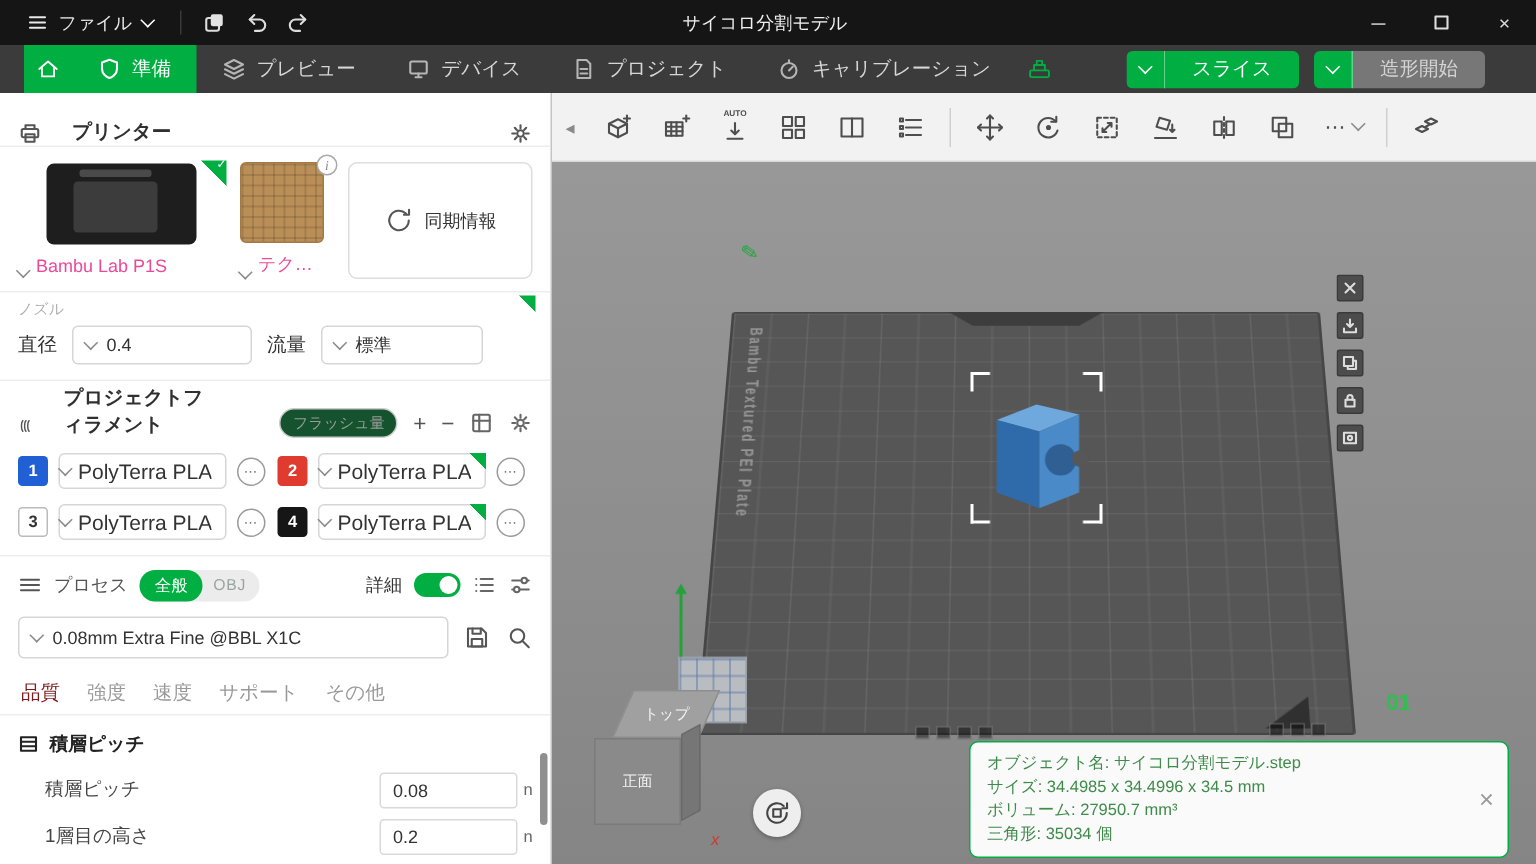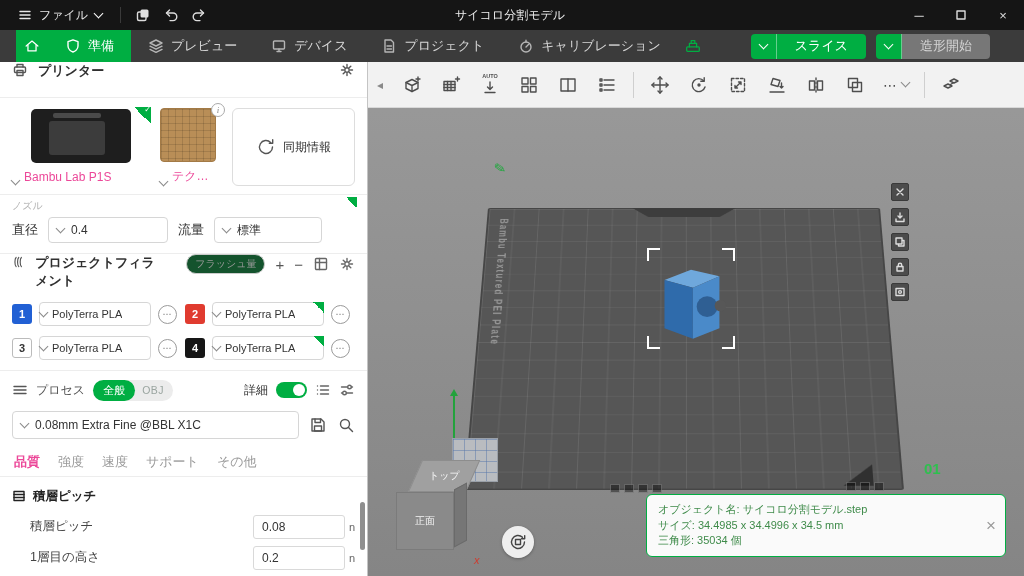--- a/index.html
+++ b/index.html
@@ -38,21 +38,21 @@
 .seg-chev{width:26px;display:flex;align-items:center;justify-content:center;background:#00AE42;border-right:1px solid rgba(255,255,255,.4)}
 .seg-label{padding:0 18px;display:flex;align-items:center;font-size:13px;background:#00AE42;color:#fff}
 .split-btn.print .seg-label{background:#777;color:#d4d4d4}
 .split-btn.print{margin-right:34px}
 
 
 .content{flex:1;display:flex;position:relative;height:514px}
 
 
 .sidebar{width:368px;min-width:368px;background:#fff;position:relative;border-right:1px solid #c4c4c4;overflow:hidden}
-.sec-h{display:flex;align-items:flex-start;gap:10px;height:36px;padding:0 12px;border-bottom:1px solid #ededed;color:#555}
+.sec-h{display:flex;align-items:flex-end;gap:20px;height:36px;padding:0 12px;border-bottom:1px solid #ededed;color:#555}
 .sec-h .t{font-weight:bold;font-size:13px;color:#303030}
 .sec-h .sp{flex:1}
 .printer-row{display:flex;gap:10px;padding:10px 12px 8px;border-bottom:1px solid #ededed}
 .pcard{width:138px;position:relative}
 .pimg{height:56px;display:flex;align-items:center;justify-content:center}
 .pbody{width:100px;height:54px;background:#1e1e1e;border-radius:5px;position:relative}
 .pbody::after{content:'';position:absolute;left:18px;top:12px;width:56px;height:34px;background:#3c3c3c;border-radius:3px}
 .pbody::before{content:'';position:absolute;left:22px;top:4px;width:48px;height:5px;background:#4a4a4a;border-radius:2px}
 .pcard-label,.tcard-label{display:flex;align-items:flex-end;gap:5px;margin-top:6px;font-size:12px;color:#ec4899;cursor:pointer}
 .tcard{width:62px;position:relative}
@@ -73,36 +73,36 @@
 .dd-flow{width:108px}
 .fil-head-icons{display:flex;align-items:center;gap:10px;color:#666}
 .flush-btn{border:1px solid #ccc;border-radius:10px;padding:2px 8px;font-size:10px;color:#9a9a9a;background:#14532d;cursor:pointer;white-space:nowrap}
 .pm{font-size:15px;color:#555;cursor:pointer;line-height:1}
 .fil-grid{display:grid;grid-template-columns:20px 112px 20px 20px 112px 20px;column-gap:7px;row-gap:10px;padding:10px 12px;border-bottom:1px solid #ededed;align-items:center}
 .badge{width:20px;height:20px;border-radius:3px;display:flex;align-items:center;justify-content:center;font-size:11px;font-weight:bold;cursor:pointer}
 .badge.b1{background:#2160d4;color:#fff}
 .badge.b2{background:#e03b2f;color:#fff}
 .badge.b3{background:#fff;color:#333;border:1px solid #bbb}
 .badge.b4{background:#161616;color:#fff}
-.dd-fil{height:24px;font-size:11px;padding:0 0;gap:5px}
+.dd-fil{height:24px;font-size:14px;padding:0 0;gap:5px}
 .dd-fil span[data-bind]{overflow:hidden;white-space:nowrap}
 .circle-btn{width:19px;height:19px;border-radius:50%;border:1.5px solid #9a9a9a;color:#777;display:flex;align-items:center;justify-content:center;font-size:9px;cursor:pointer;letter-spacing:1px}
 .proc-h{display:flex;align-items:center;gap:8px;height:38px;padding:0 12px;color:#555}
 .scope{display:flex;align-items:center;background:#ececec;border-radius:11px;height:21px;padding-right:9px}
 .scope .g{background:#00AE42;color:#fff;border-radius:11px;height:21px;display:flex;align-items:center;padding:0 10px;font-size:11px}
 .scope .o{color:#9aa5a0;font-size:10.5px;padding-left:7px;letter-spacing:.5px}
 .adv{display:flex;align-items:center;gap:8px;margin-left:auto;color:#666}
 .adv .al{font-size:12px;color:#333}
 .switch{width:31px;height:16px;border-radius:8px;background:#00AE42;position:relative;cursor:pointer}
 .switch::after{content:'';position:absolute;right:2px;top:2px;width:12px;height:12px;border-radius:50%;background:#fff}
 .preset-row{display:flex;align-items:center;gap:10px;padding:2px 12px 8px;color:#555}
 .dd-preset{flex:1;height:28px}
 .ptabs{display:flex;gap:18px;padding:4px 14px 0;height:30px;align-items:center;border-bottom:1px solid #ededed}
 .ptab{font-size:13px;color:#999;cursor:pointer;padding-bottom:4px}
-.ptab.active{color:#ec4899;font-weight:bold}
+.ptab.active{color:#7f1d1d;font-weight:normal}
 .pgroup{display:flex;align-items:center;gap:7px;height:30px;padding:0 12px;font-weight:bold;font-size:12.5px;color:#222;margin-top:4px}
 .prow{display:flex;align-items:center;height:31px;padding:0 10px 0 30px}
 .prow .pl{flex:1;font-size:12.5px;color:#444}
 .pinput{width:92px;height:24px;border:1px solid #d9d9d9;border-radius:3px;padding:0 8px;font-size:12px;color:#333;font-family:inherit}
 .punit{margin-left:4px;color:#666;font-size:11px;width:8px;overflow:hidden;white-space:nowrap}
 .sb-thumb{position:absolute;right:2px;top:440px;width:5px;height:48px;background:#8f8f8f;border-radius:3px}
 
 
 .viewport{flex:1;position:relative;background:linear-gradient(#9a9a9a,#858585);overflow:hidden;display:flex;flex-direction:column}
 .vp-toolbar{height:46px;background:#f2f2f2;border-bottom:1px solid #d9d9d9;display:flex;align-items:center;gap:9px;padding:0 10px 0 4px;flex:0 0 46px}
@@ -721,20 +721,21 @@
                 <rect x="6.5" y="6.5" width="5" height="5"></rect>
                 <path d="M15.5 9a6.5 6.5 0 1 1-2-4.7"></path>
                 <path d="M15.7 2.6v3.2h-3.2"></path>
               </svg>
             </span>
         </div>
 
         <div class="info-panel">
           <div class="ln" data-bind="viewport.info.name">オブジェクト名: サイコロ分割モデル.step</div>
           <div class="ln" data-bind="viewport.info.size">サイズ: 34.4985 x 34.4996 x 34.5 mm</div>
+          <div class="ln" data-bind="viewport.info.volume">ボリューム: 27950.7 mm³</div>
           <div class="ln" data-bind="viewport.info.triangles">三角形: 35034 個</div>
           <span class="info-close">×</span>
         </div>
 
       </div>
     </div>
   </div>
 </div>
 
 </body></html>

